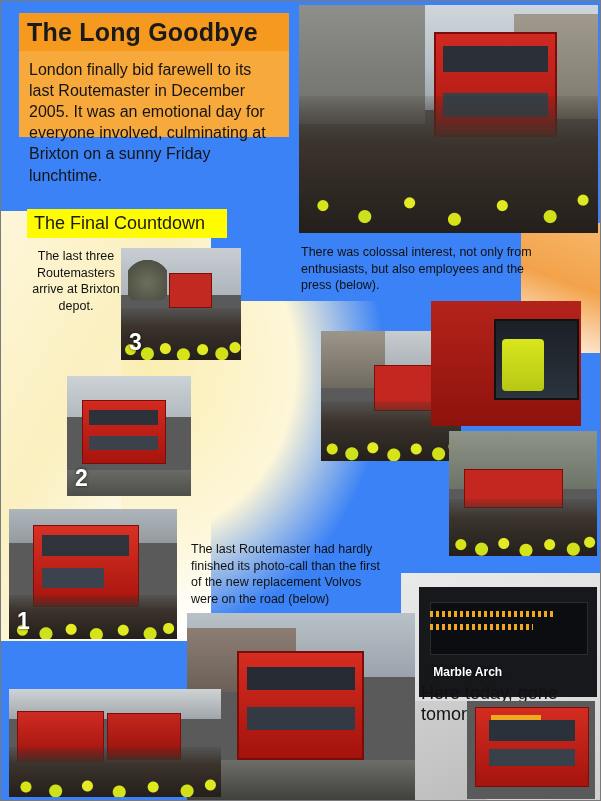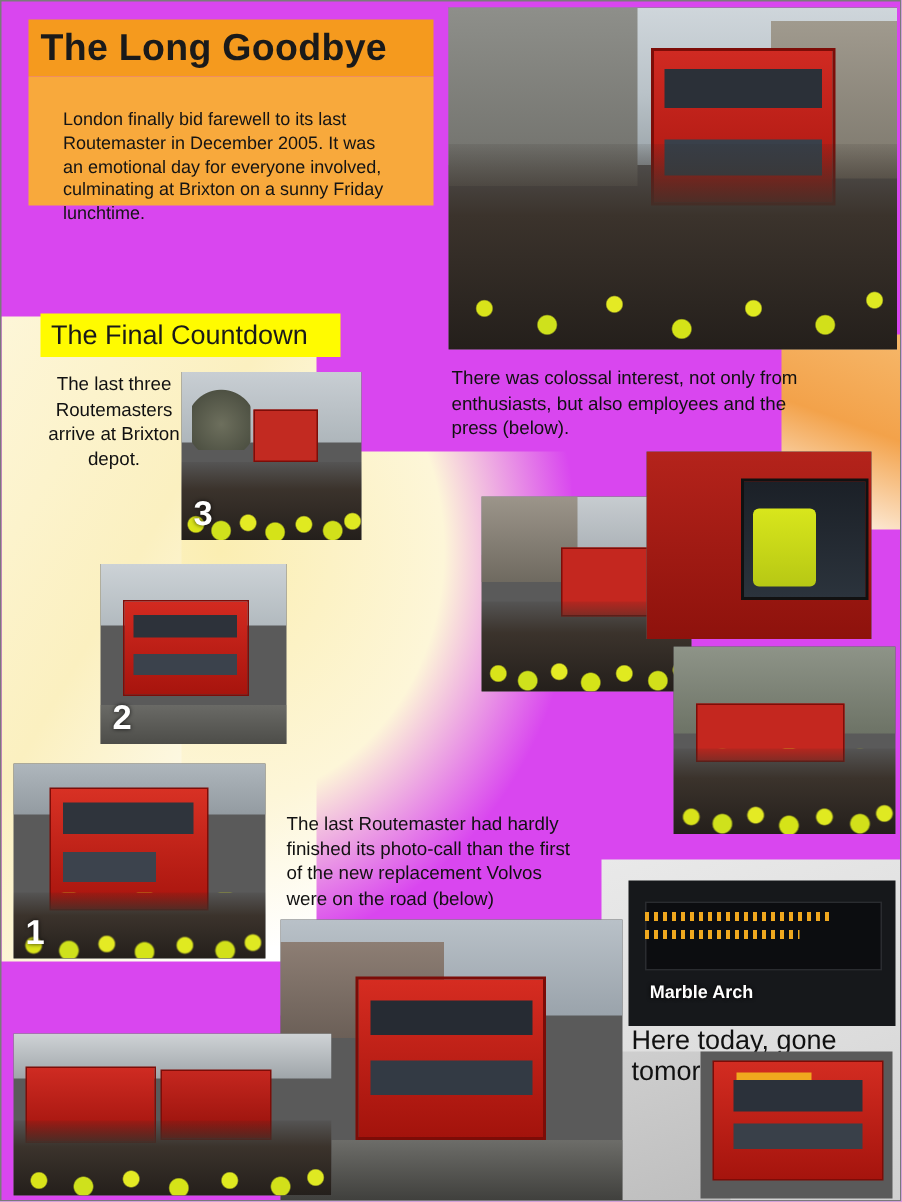--- a/index.html
+++ b/index.html
@@ -8,21 +8,21 @@
     background: #ffffff;
   }
   body {
     font-family: "Liberation Sans", sans-serif;
   }
   #page {
     position: relative;
     width: 601px;
     height: 801px;
     overflow: hidden;
-    background: #d946ef;
+    background: #3b82f6;
     border: 1px solid #7a7a7a;
     box-sizing: border-box;
   }
 
   
   .wash {
     position: absolute;
     pointer-events: none;
   }
   .wash-left {
@@ -70,22 +70,22 @@
   }
   .intro-band {
     position: absolute;
     left: 18px; top: 50px;
     width: 270px; height: 86px;
     background: #f8a93c;
     padding: 5px 7px 0 7px;
     box-sizing: border-box;
   }
   .intro-band p {
-    margin: 16px;
-    font-size: 12px;
+    margin: 3px;
+    font-size: 16px;
     line-height: 1.32;
     color: #141414;
   }
 
   
   .countdown-band {
     position: absolute;
     left: 26px; top: 208px;
     width: 200px; height: 29px;
     background: #fffb00;
@@ -356,21 +356,21 @@
     background: #333a44;
   }
   .p-street .road {
     position:absolute; left:0; right:0; bottom:0; height: 22%;
     background: linear-gradient(180deg,#6d6d69 0%, #3f3f3c 100%);
   }
 
   
   .p-blind {
     left: 418px; top: 586px;
-    width: 178px; height: 97px;
+    width: 178px; height: 110px;
     background: #16181b;
   }
   .p-blind .panel {
     position:absolute; left: 6%; top: 14%; width: 88%; height: 46%;
     background: #0c0d10;
     border: 1px solid #2a2c30;
   }
   .p-blind .dotline {
     position:absolute; left: 6%; width: 70%; height: 6px;
     background: repeating-linear-gradient(90deg,#f0a81e 0 3px, rgba(0,0,0,0) 3px 6px);

